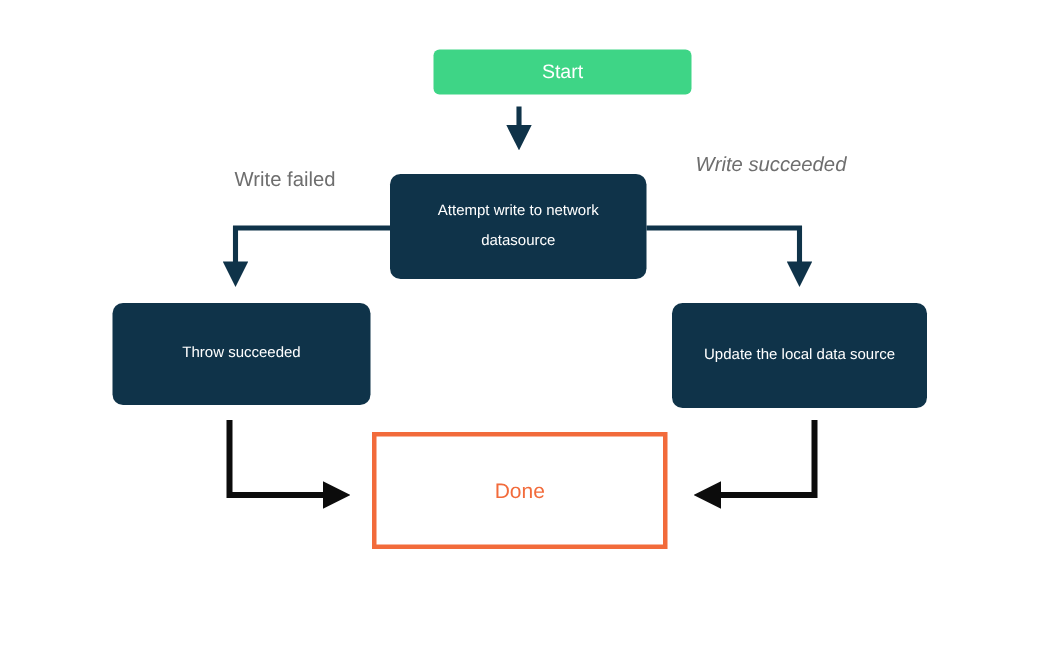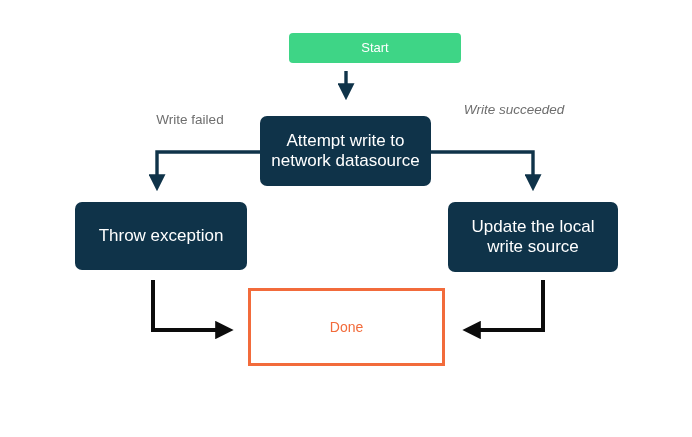--- a/index.html
+++ b/index.html
@@ -29,21 +29,21 @@
   .edge-black { stroke: var(--connector-black, #0c0c0c); fill: none; stroke-width: 4px; }
   .mk-navy { fill: var(--connector-navy, #0f3349); }
   .mk-black { fill: var(--connector-black, #0c0c0c); }
   .node {
     position: absolute;
     display: flex;
     align-items: center;
     justify-content: center;
     text-align: center;
     box-sizing: border-box;
-    font-size: 17px;
+    font-size: 10px;
     line-height: 20px;
   }
   .node-start {
     left: 261px; top: 33px; width: 172px; height: 30px;
     background: var(--start-fill, #3ed586);
     color: var(--node-text, #ffffff);
     border-radius: 4px;
     font-size: 13px;
     margin-left: 28px;
   }
@@ -99,24 +99,24 @@
 
   <div class="node node-dark node-attempt">
     <span>Attempt write to network datasource</span>
   </div>
 
   <div class="edge-label edge-label-left">Write failed</div>
 
   <div class="edge-label edge-label-right">Write succeeded</div>
 
   <div class="node node-dark node-throw">
-    <span>Throw exception</span>
+    <span>Throw succeeded</span>
   </div>
 
   <div class="node node-dark node-update">
-    <span>Update the local write source</span>
+    <span>Update the local data source</span>
   </div>
 
   <div class="node node-done">
     <span>Done</span>
   </div>
 
 </div>
 
 </body></html>

